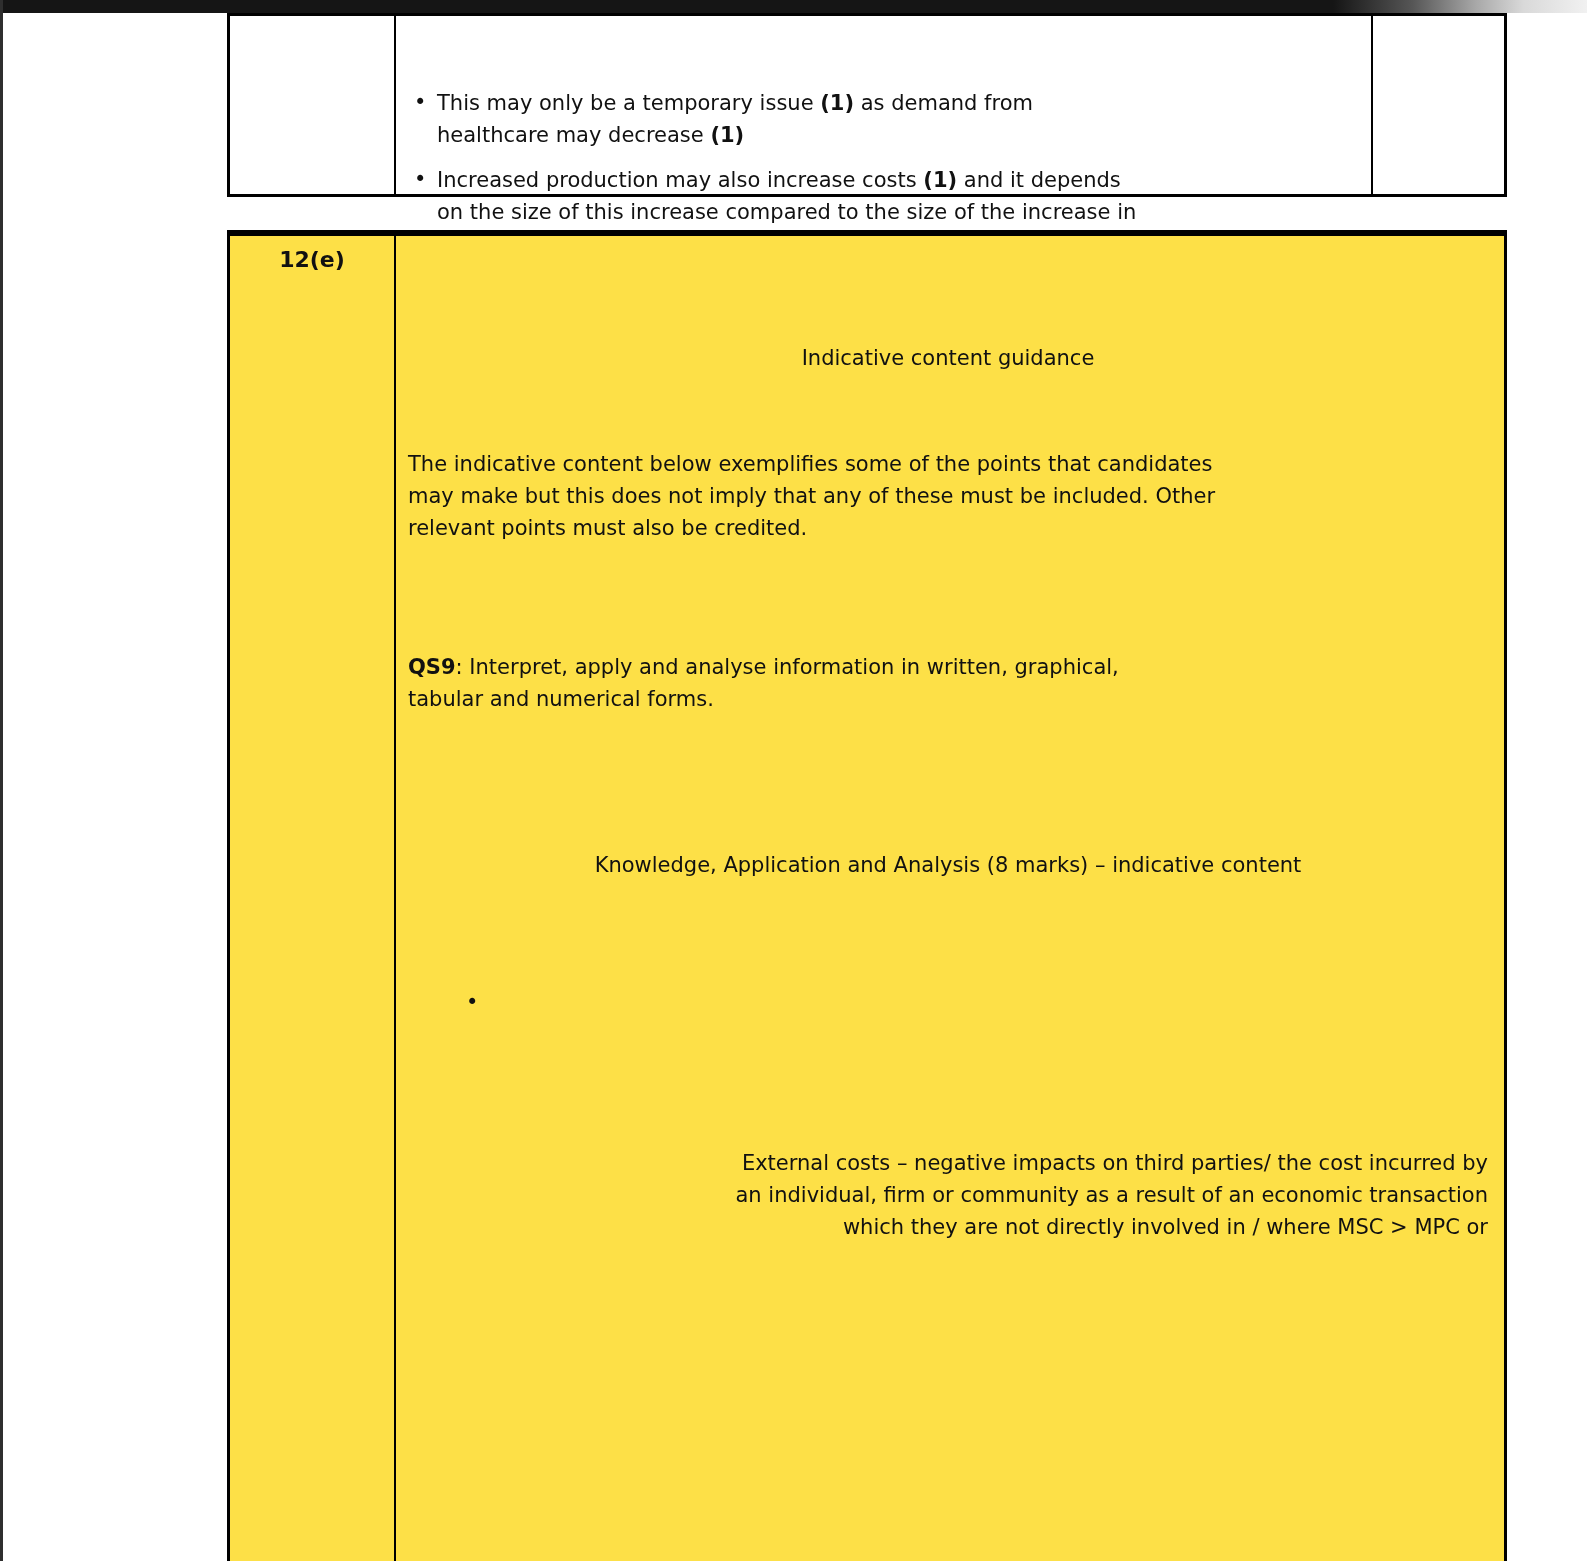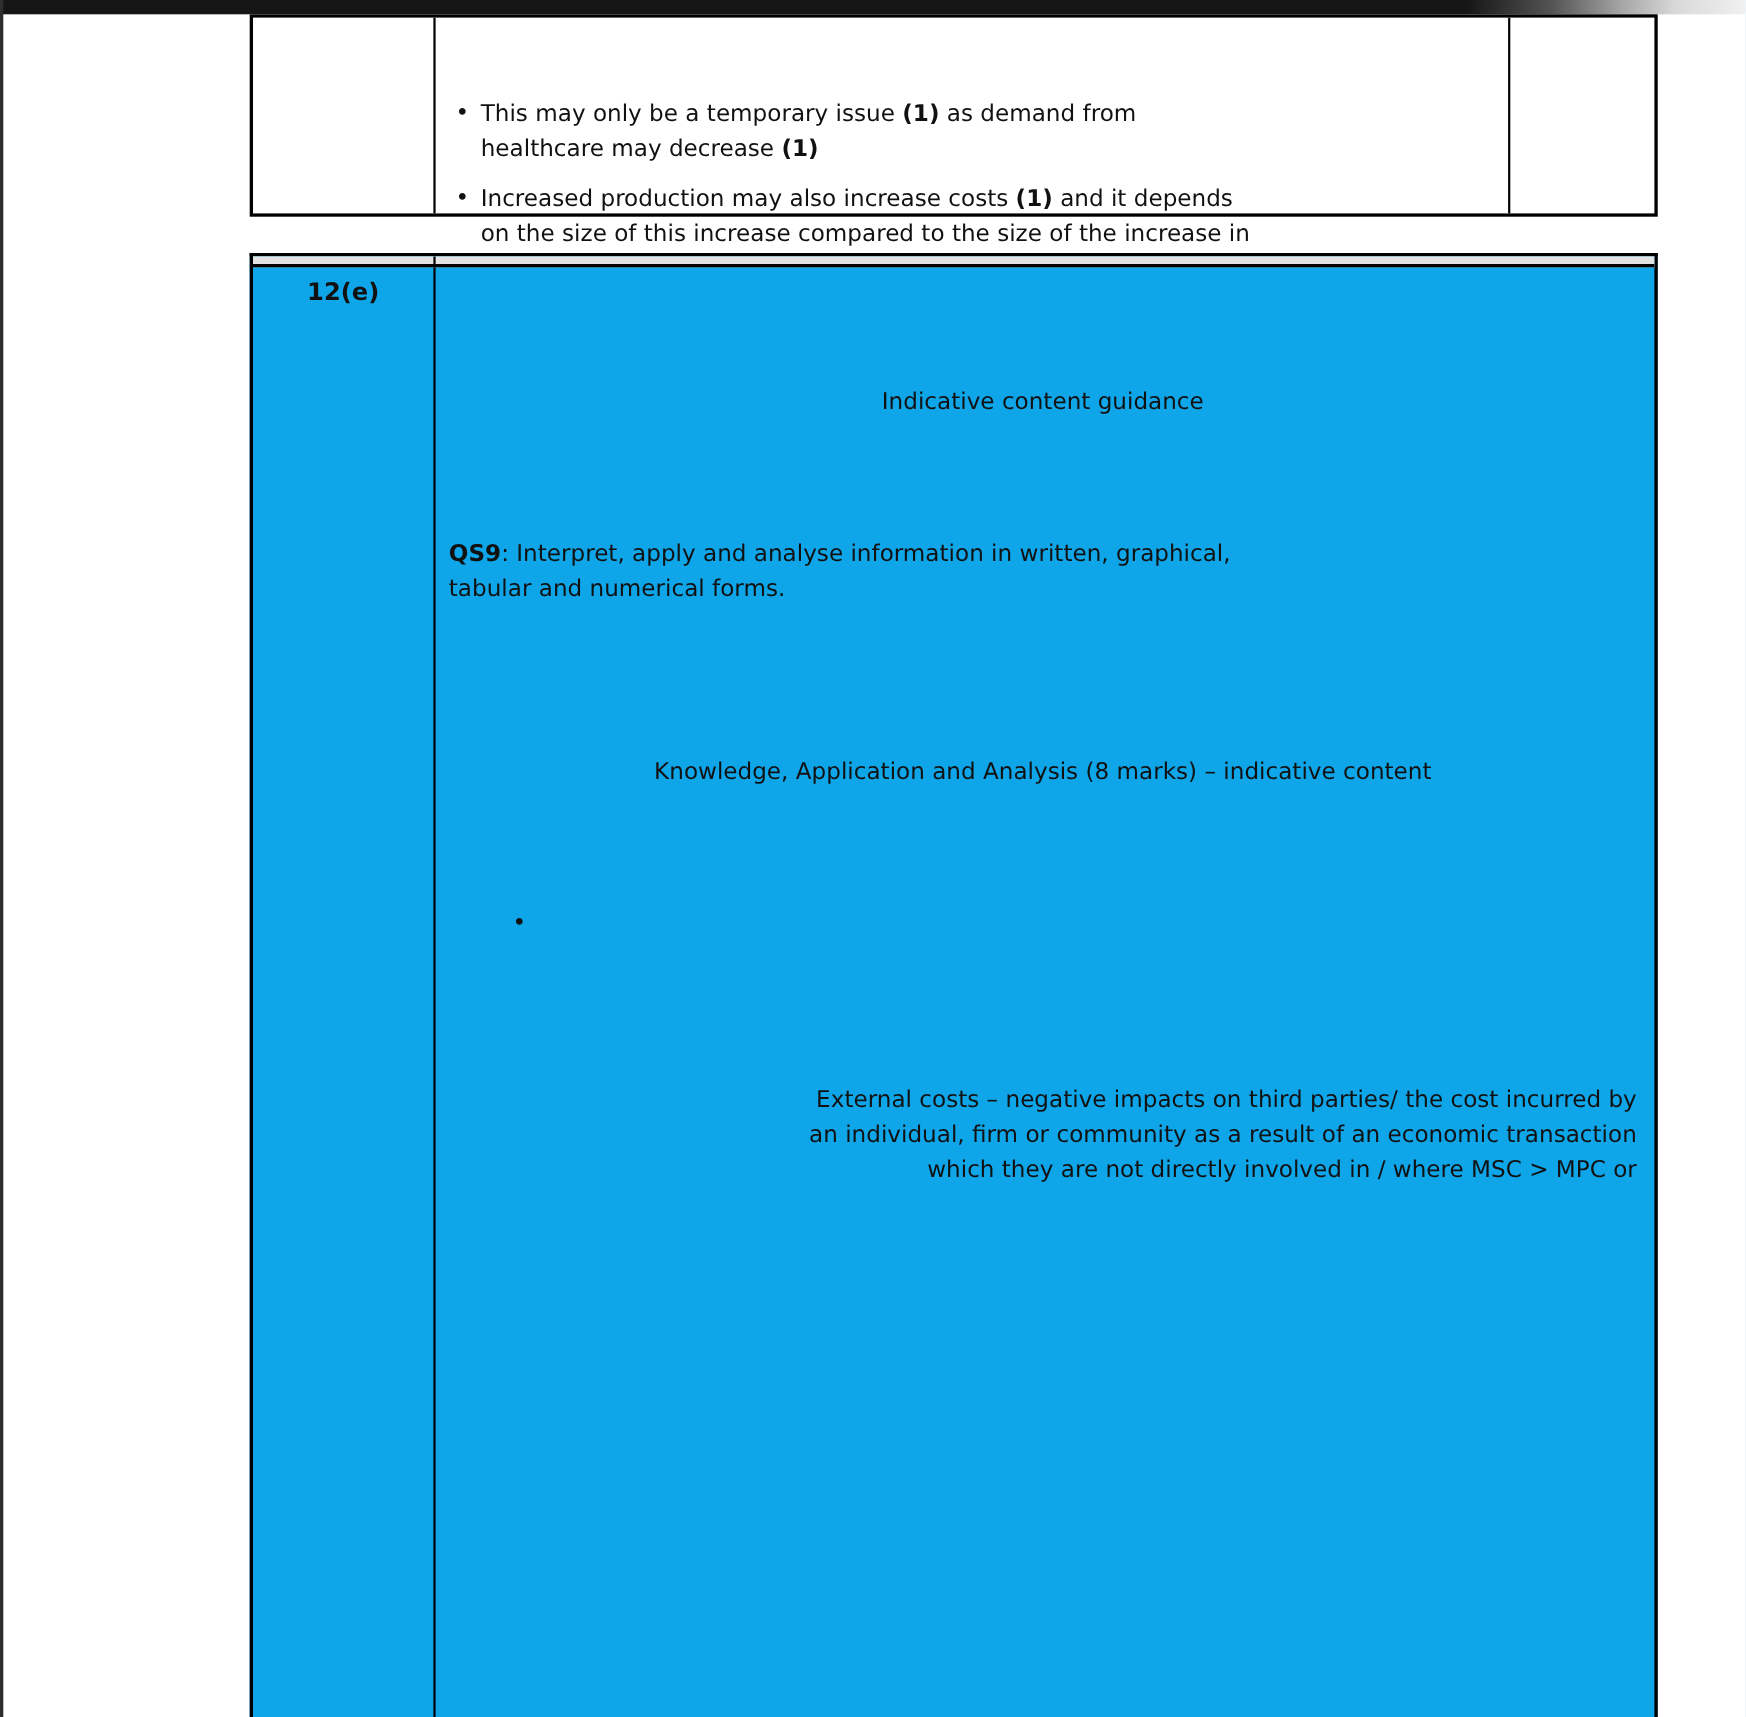--- a/index.html
+++ b/index.html
@@ -33,21 +33,21 @@
   .t1-c2{flex:1;box-sizing:border-box;border-right:2px solid var(--border,#000);padding:7px 14px 0 12px;}
   .t1-c3{width:131px;}
 
   .t1-li{position:relative;margin:0 0 13px 6px;padding-left:23px;}
   .t1-li .dot{position:absolute;left:0;top:-1px;}
 
   
   .t2{
     position:absolute;left:227px;top:230px;width:1280px;height:1331px;
     box-sizing:border-box;border:3px solid var(--border,#000);border-bottom:none;
-    background:#0ea5e9;display:flex;flex-direction:column;
+    background:#fde047;display:flex;flex-direction:column;
   }
   .t2-header{
     box-sizing:border-box;height:140px;background:var(--header_bg,#e3e3e3);
     border-bottom:3px solid var(--border,#000);display:flex;overflow:hidden;
   }
   .t2-body{flex:1;display:flex;}
   .t2-c1{width:166px;box-sizing:border-box;border-right:2px solid var(--border,#000);text-align:center;}
   .t2-c2{flex:1;box-sizing:border-box;overflow:hidden;}
 
   .t2-header .t2-c2{padding:5px 16px 0 12px;}
@@ -95,20 +95,23 @@
       </div>
     </div>
 
     <div class="t2-body">
       <div class="t2-c1">
         <span class="cell-label">12(e)</span>
       </div>
       <div class="t2-c2 txt">
 
         <div class="h">Indicative content guidance</div>
+        <p>The indicative content below exemplifies some of the points that candidates
+may make but this does not imply that any of these must be included. Other
+relevant points must also be credited.</p>
 
         <p><span class="b">QS9</span><span>: Interpret, apply and analyse information in written, graphical,
 tabular and numerical forms.</span></p>
 
         <div class="h h-kaa">Knowledge, Application and Analysis (8 marks) – indicative content</div>
 
         <div class="t2-li">
           <span class="dot">•</span>
           <div class="li-text">
             <div>External costs – negative impacts on third parties/ the cost incurred by

